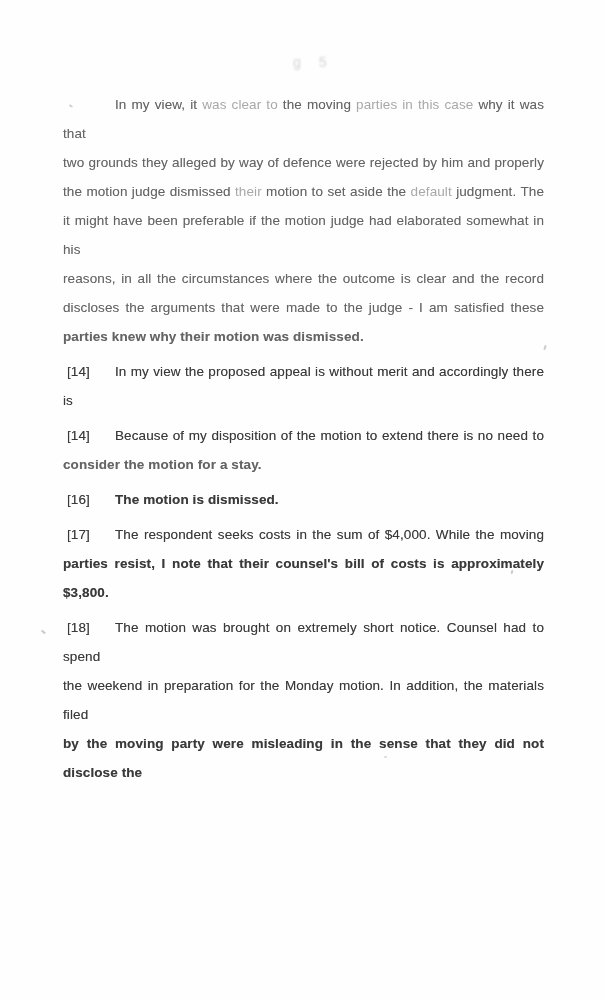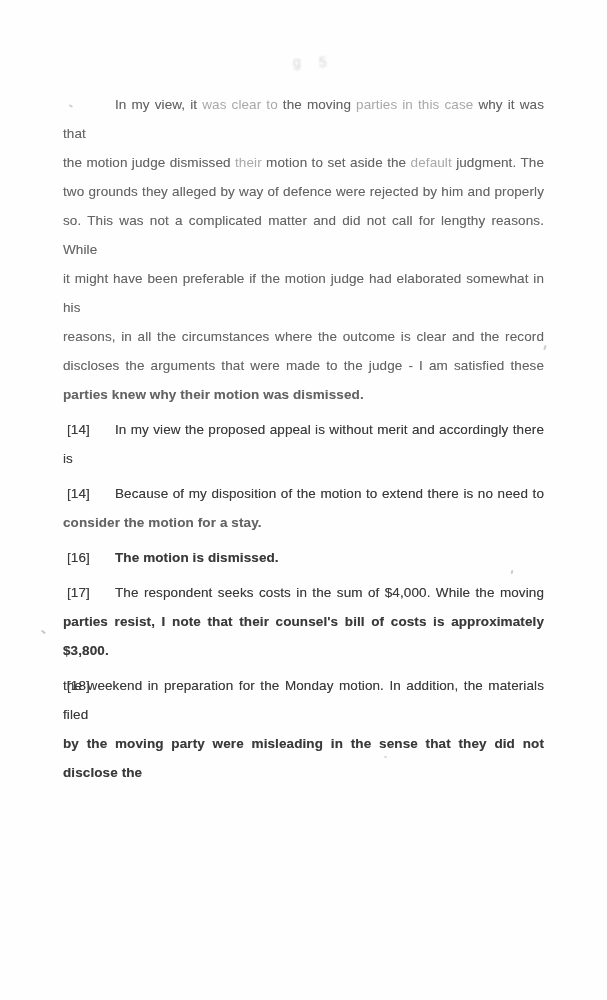--- a/index.html
+++ b/index.html
@@ -49,23 +49,22 @@
 <div class="sheet">
 
   <div class="header-marks">
     <span>g</span>
     <span>5</span>
   </div>
 
   <div class="text-block">
       <div class="paragraph">
         <div class="line first"><span class="f1">In my view, it </span><span class="f2">was clear to</span><span class="f1"> the moving </span><span class="f2">parties in this case </span><span class="f1">why it was that</span></div>
+        <div class="line"><span class="f1">two grounds they alleged by way of defence were rejected by him and properly</span></div>
         <div class="line"><span class="f1">the motion judge dismissed </span><span class="f2">their</span><span class="f1"> motion to set aside the </span><span class="f2">default</span><span class="f1"> judgment. The</span></div>
-        <div class="line"><span class="f1">two grounds they alleged by way of defence were rejected by him and properly</span></div>
-        <div class="line"><span class="f1">so. This was not a complicated matter and did not call for lengthy reasons. While</span></div>
         <div class="line"><span class="f1">it might have been preferable if the motion judge had elaborated somewhat in his</span></div>
         <div class="line"><span class="f1">reasons, in all the circumstances where the outcome is clear and the record</span></div>
         <div class="line"><span class="f1">discloses the arguments that were made to the judge - I am satisfied these</span></div>
         <div class="line last"><span class="f1">parties knew why their motion was dismissed.</span></div>
       </div>
       <div class="paragraph">
         <span class="para-num">[14]</span>
         <div class="line first"><span class="f0">In my view the proposed appeal is without merit and accordingly there is</span></div>
       </div>
       <div class="paragraph">
@@ -77,20 +76,21 @@
         <span class="para-num">[16]</span>
         <div class="line first last"><span class="f0">The motion is dismissed.</span></div>
       </div>
       <div class="paragraph">
         <span class="para-num">[17]</span>
         <div class="line first"><span class="f0">The respondent seeks costs in the sum of $4,000. While the moving</span></div>
         <div class="line last"><span class="f0">parties resist, I note that their counsel's bill of costs is approximately $3,800.</span></div>
       </div>
       <div class="paragraph">
         <span class="para-num">[18]</span>
+        <div class="line first"><span class="f0">The motion was brought on extremely short notice. Counsel had to spend</span></div>
         <div class="line"><span class="f0">the weekend in preparation for the Monday motion. In addition, the materials filed</span></div>
         <div class="line last"><span class="f0">by the moving party were misleading in the sense that they did not disclose the</span></div>
       </div>
     </div>
 
   <div class="speck s1"></div>
   <div class="speck s2"></div>
   <div class="speck s3"></div>
   <div class="speck s4"></div>
   <div class="speck s5"></div>

